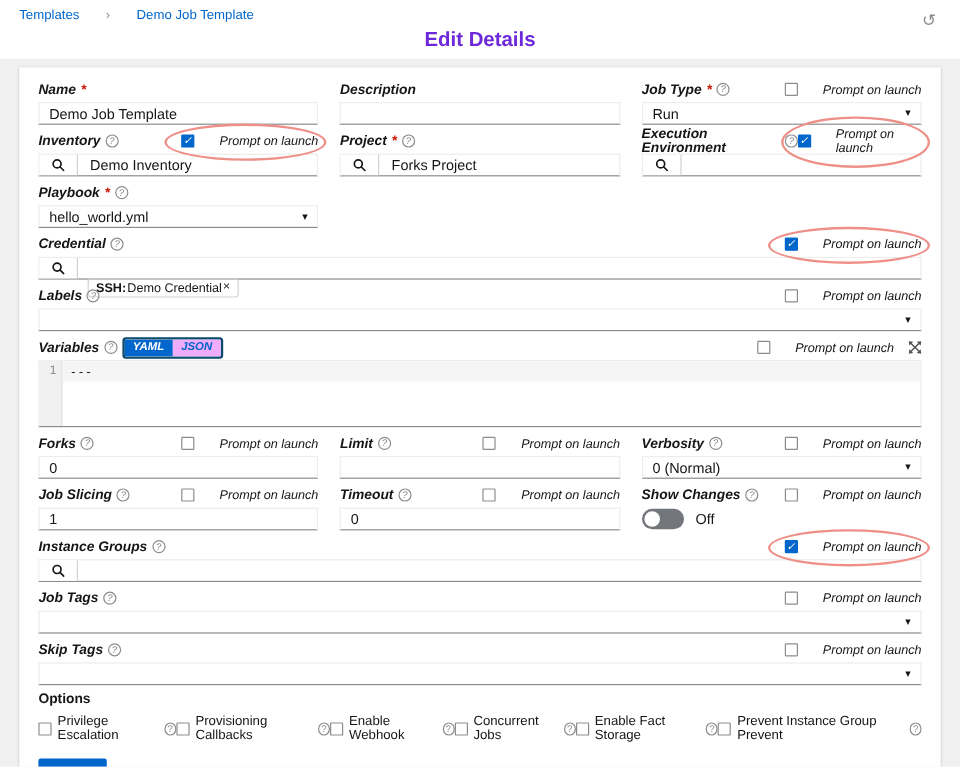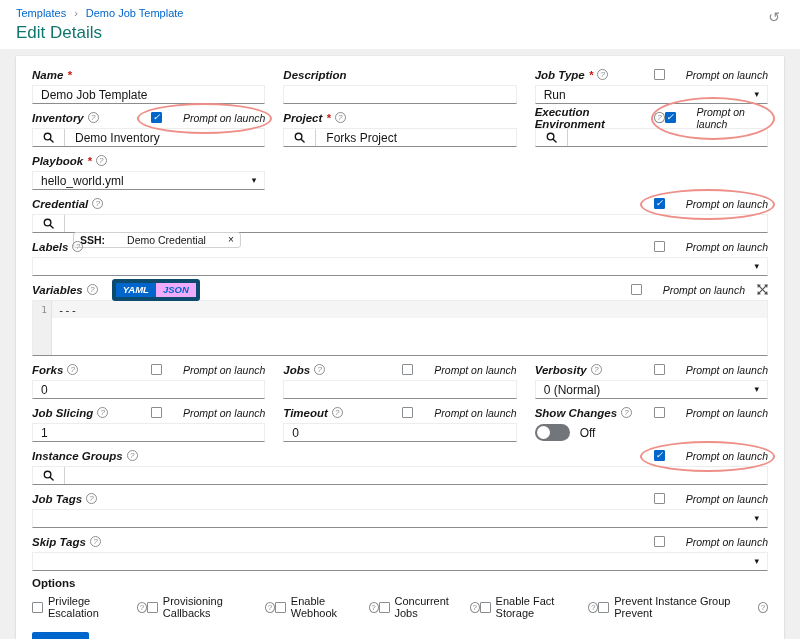--- a/index.html
+++ b/index.html
@@ -3,24 +3,24 @@
 <meta charset="utf-8">
 <style>
   * { box-sizing: border-box; margin: 0; padding: 0; }
   html,body { background:#fff; }
   .page {
     width:800px; height:639px; overflow:hidden; position:relative;
     background:#f0f0f0; font-family:"Liberation Sans", sans-serif; color:#151515;
   }
   
   .top { background:#fff; padding:7px 16px 6px; position:relative; }
-  .breadcrumb { display:flex; align-items:center; gap:8px; font-size:11px; line-height:13px; }
+  .breadcrumb { display:flex; align-items:center; gap:22px; font-size:11px; line-height:13px; }
   .crumb { color:#0066cc; cursor:pointer; text-decoration:none; }
   .crumb-sep { color:#8a8d90; font-size:11px; }
-  .page-title { font-size:17px; line-height:20px; font-weight:400; color:#0f766e; margin-top:3px; }
+  .page-title { font-size:17px; line-height:20px; font-weight:700; color:#6d28d9; margin-top:3px;text-align:center; }
   .history-icon { position:absolute; top:10px; right:20px; color:#8a8d90; font-size:14px; line-height:14px; cursor:pointer; }
 
   
   .content { padding:7px 16px 0; }
   .card { background:#fff; box-shadow:0 1px 2px rgba(3,3,3,.14), 0 0 1px rgba(3,3,3,.1); padding:11px 16px 10px; }
   .form-grid { display:grid; grid-template-columns:repeat(3,1fr); column-gap:18px; row-gap:6px; }
   .span-all { grid-column:1 / -1; }
 
   
   .field-head { display:flex; align-items:center; justify-content:space-between; height:15px; margin-bottom:3px;font-style:italic; }
@@ -53,28 +53,28 @@
     font:inherit; color:inherit; background:transparent;
   }
   .select { justify-content:space-between; padding:0 8px; cursor:pointer;gap:40px; }
   .caret { font-size:9px; color:#151515; line-height:1; }
   .search-btn {
     width:32px; align-self:stretch; border:none; border-right:1px solid #d2d2d2;
     background:#fff; display:flex; align-items:center; justify-content:center; cursor:pointer; flex:none;
   }
   .lookup-text { padding:0 10px; flex:1; white-space:nowrap; overflow:hidden; }
   .chip {
-    display:inline-flex; align-items:center; gap:22px; border:1px solid #d2d2d2; border-radius:3px;
+    display:inline-flex; align-items:center; gap:1px; border:1px solid #d2d2d2; border-radius:3px;
     padding:1px 6px; font-size:10.5px; margin-left:8px; line-height:12px;margin-top:32px;
   }
   .chip b { font-weight:700; }
   .chip-close { font-size:10px; color:#151515; cursor:pointer; line-height:10px; }
 
   
-  .yaml-json { display:inline-flex; border:4px solid #0c4a6e; border-radius:3px; overflow:hidden; margin-left:10px; }
+  .yaml-json { display:inline-flex; border:2px solid #0c4a6e; border-radius:3px; overflow:hidden; }
   .yj-btn { font-size:9.5px; font-weight:700; padding:1px 7px 2px; background:#f0abfc; color:#0066cc; cursor:pointer; }
   .yj-btn.active { background:#0066cc; color:#fff; }
   .head-right { display:flex; align-items:center; gap:12px; }
   .expand-icon { display:inline-flex; cursor:pointer; }
   .editor { display:flex; height:56px; border:1px solid #ededed; border-bottom:1px solid #8a8d90; background:#fff; }
   .gutter {
     width:19px; flex:none; background:#f0f0f0; border-right:1px solid #e2e2e2;
     font-family:"DejaVu Sans Mono", monospace; font-size:9.5px; color:#8a8d90;
     text-align:right; padding:3px 4px 0 0;
   }
@@ -331,21 +331,21 @@
             </span>
           </div>
           <div class="text-input">
             <input value="0" style="">
           </div>
         </div>
 
         <div class="field">
           <div class="field-head">
             <span class="label-wrap">
-              <span>Jobs</span>
+              <span>Limit</span>
               <span class="help-icon">?</span>
             </span>
             <span class="prompt-wrap">
               <span class="checkbox"></span>
               <span>Prompt on launch</span>
             </span>
           </div>
           <div class="text-input">
             <input value="" style="">
           </div>

